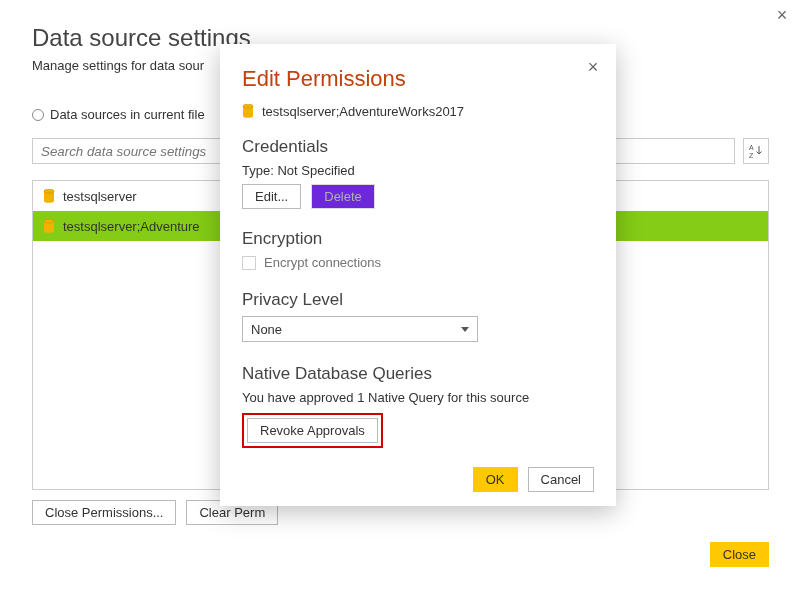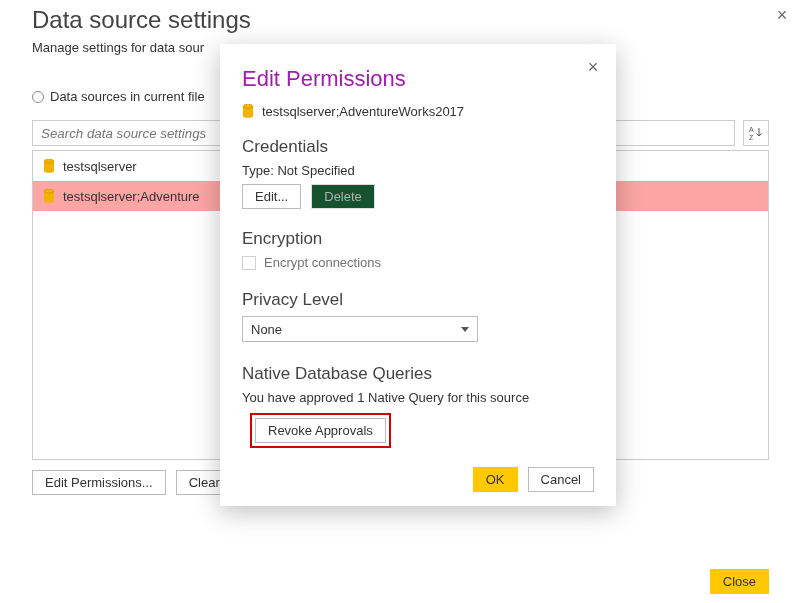--- a/index.html
+++ b/index.html
@@ -18,21 +18,21 @@
     position: absolute;
     top: 6px; right: 10px;
     width: 18px; height: 18px;
     cursor: pointer;
     color: #666;
     font-size: 18px;
     line-height: 18px;
     text-align: center;
   }
   .page {
-    padding: 2px 32px 14px 32px;
+    padding: 20px 32px 14px 32px;
   }
   h1.page-title {
     font-size: 24px;
     font-weight: 300;
     color: #444;
     margin: 4px 0 6px 0;
   }
   .page-sub {
     font-size: 13px;
     color: #333;
@@ -47,21 +47,21 @@
   .radio-circle {
     width: 12px; height: 12px;
     border: 1px solid #888;
     border-radius: 50%;
     display: inline-block;
   }
   .search-row {
     display: flex;
     gap: 8px;
     align-items: stretch;
-    margin-bottom: 4px;
+    margin-bottom: 16px;
   }
   .search-input {
     flex: 1;
     height: 26px;
     padding: 0 8px;
     font-style: italic;
     color: #888;
     border: 1px solid #ccc;
     background: #fff;
   }
@@ -83,21 +83,21 @@
   }
   .ds-item {
     height: 30px;
     display: flex;
     align-items: center;
     gap: 8px;
     padding: 0 10px;
     font-size: 13px;
   }
   .ds-item.selected {
-    background: #fca5a5;
+    background: #84cc16;
   }
   .db-icon {
     width: 12px; height: 14px;
     display: inline-block;
   }
   .db-icon svg { display:block; }
   .bottom-buttons {
     margin-top: 10px;
     display: flex;
     gap: 10px;
@@ -111,21 +111,21 @@
     font-family: inherit;
     color: #333;
   }
   .btn.primary {
     background: #ffc800;
     border-color: #ffc800;
   }
   .close-bottom {
     position: absolute;
     right: 32px;
-    bottom: 9px;
+    bottom: 36px;
   }
   
   .modal {
     position: absolute;
     top: 44px;
     left: 220px;
     width: 396px;
     height: 462px;
     background: #fff;
     box-shadow: 0 6px 24px rgba(0,0,0,0.25);
@@ -137,21 +137,21 @@
     width: 18px; height: 18px;
     font-size: 18px;
     color: #666;
     cursor: pointer;
     line-height: 18px;
     text-align: center;
   }
   .modal h2 {
     font-size: 22px;
     font-weight: 400;
-    color: #a21caf;
+    color: #c2410c;
     margin: 0 0 12px 0;
   }
   .modal-ds {
     display: flex;
     align-items: flex-start;
     gap: 8px;
     font-size: 13px;
     color: #333;
     margin-bottom: 18px;
   }
@@ -166,21 +166,21 @@
     margin-bottom: 6px;
   }
   .cred-buttons {
     display: flex;
     gap: 10px;
     margin-bottom: 20px;
   }
   .btn.disabled {
     color: #b0b0b0;
     border-color: #ddd;
-    background: #14532d;
+    background: #6d28d9;
     cursor: default;
   }
   .enc-row {
     display: flex;
     align-items: center;
     gap: 8px;
     color: #737373;
     margin-top: 6px;
     margin-bottom: 20px;
     font-size: 13px;
@@ -210,21 +210,20 @@
     border-top: 5px solid #555;
   }
   .native-text {
     font-size: 13px;
     margin: 6px 0 8px 0;
   }
   .revoke-wrap {
     display: inline-block;
     border: 2px solid #d30000;
     padding: 3px;
-    margin-left: 8px;
   }
   .modal-footer {
     position: absolute;
     bottom: 14px;
     right: 22px;
     display: flex;
     gap: 10px;
   }
 </style>
 </head>
@@ -269,21 +268,21 @@
             <ellipse cx="6" cy="2.2" rx="5" ry="2" fill="#f3b200"></ellipse>
             <path d="M1 2.2 V11.8 A5 2 0 0 0 11 11.8 V2.2" fill="#f3b200"></path>
             <ellipse cx="6" cy="2.2" rx="5" ry="2" fill="none" stroke="#c98e00" stroke-width="0.6"></ellipse>
           </svg>
       </span>
       <span>testsqlserver;Adventure</span>
     </div>
   </div>
 
   <div class="bottom-buttons">
-    <button class="btn">Edit Permissions...</button>
+    <button class="btn">Close Permissions...</button>
     <button class="btn">Clear Perm</button>
   </div>
 </div>
 
 <button class="btn primary close-bottom">Close</button>
 
 <div class="modal">
   <div class="modal-close">×</div>
   <h2>Edit Permissions</h2>
   <div class="modal-ds">

